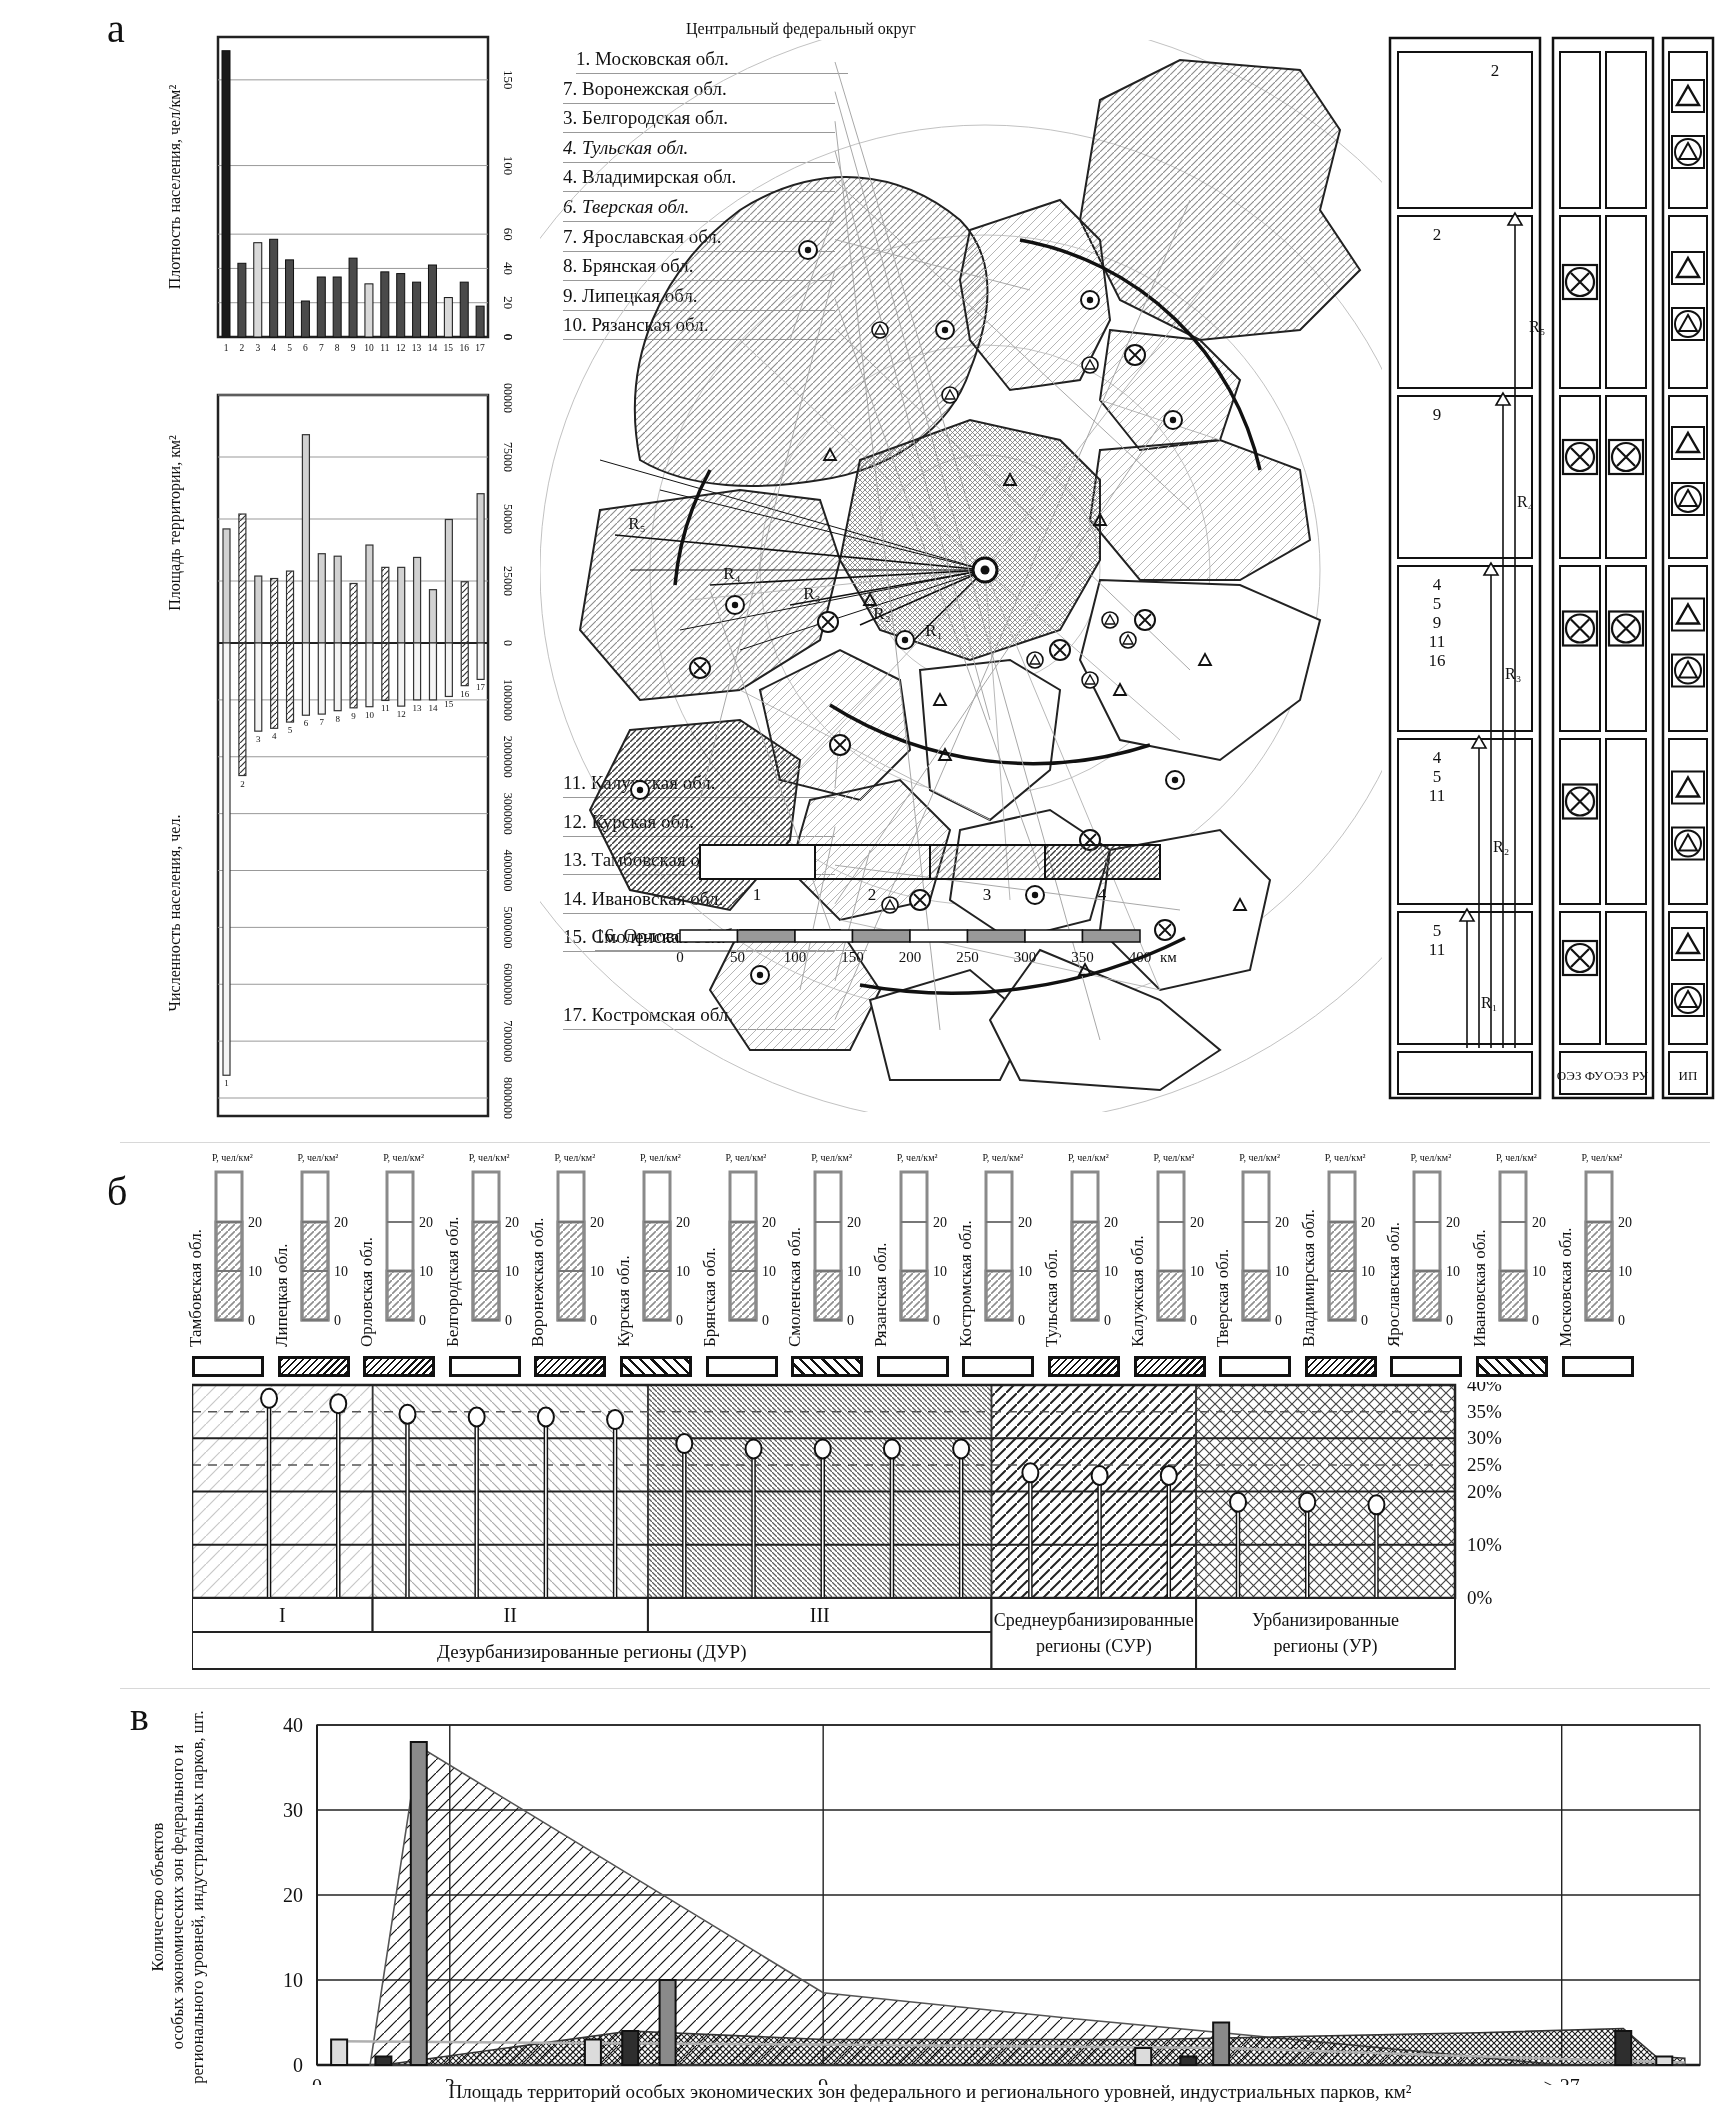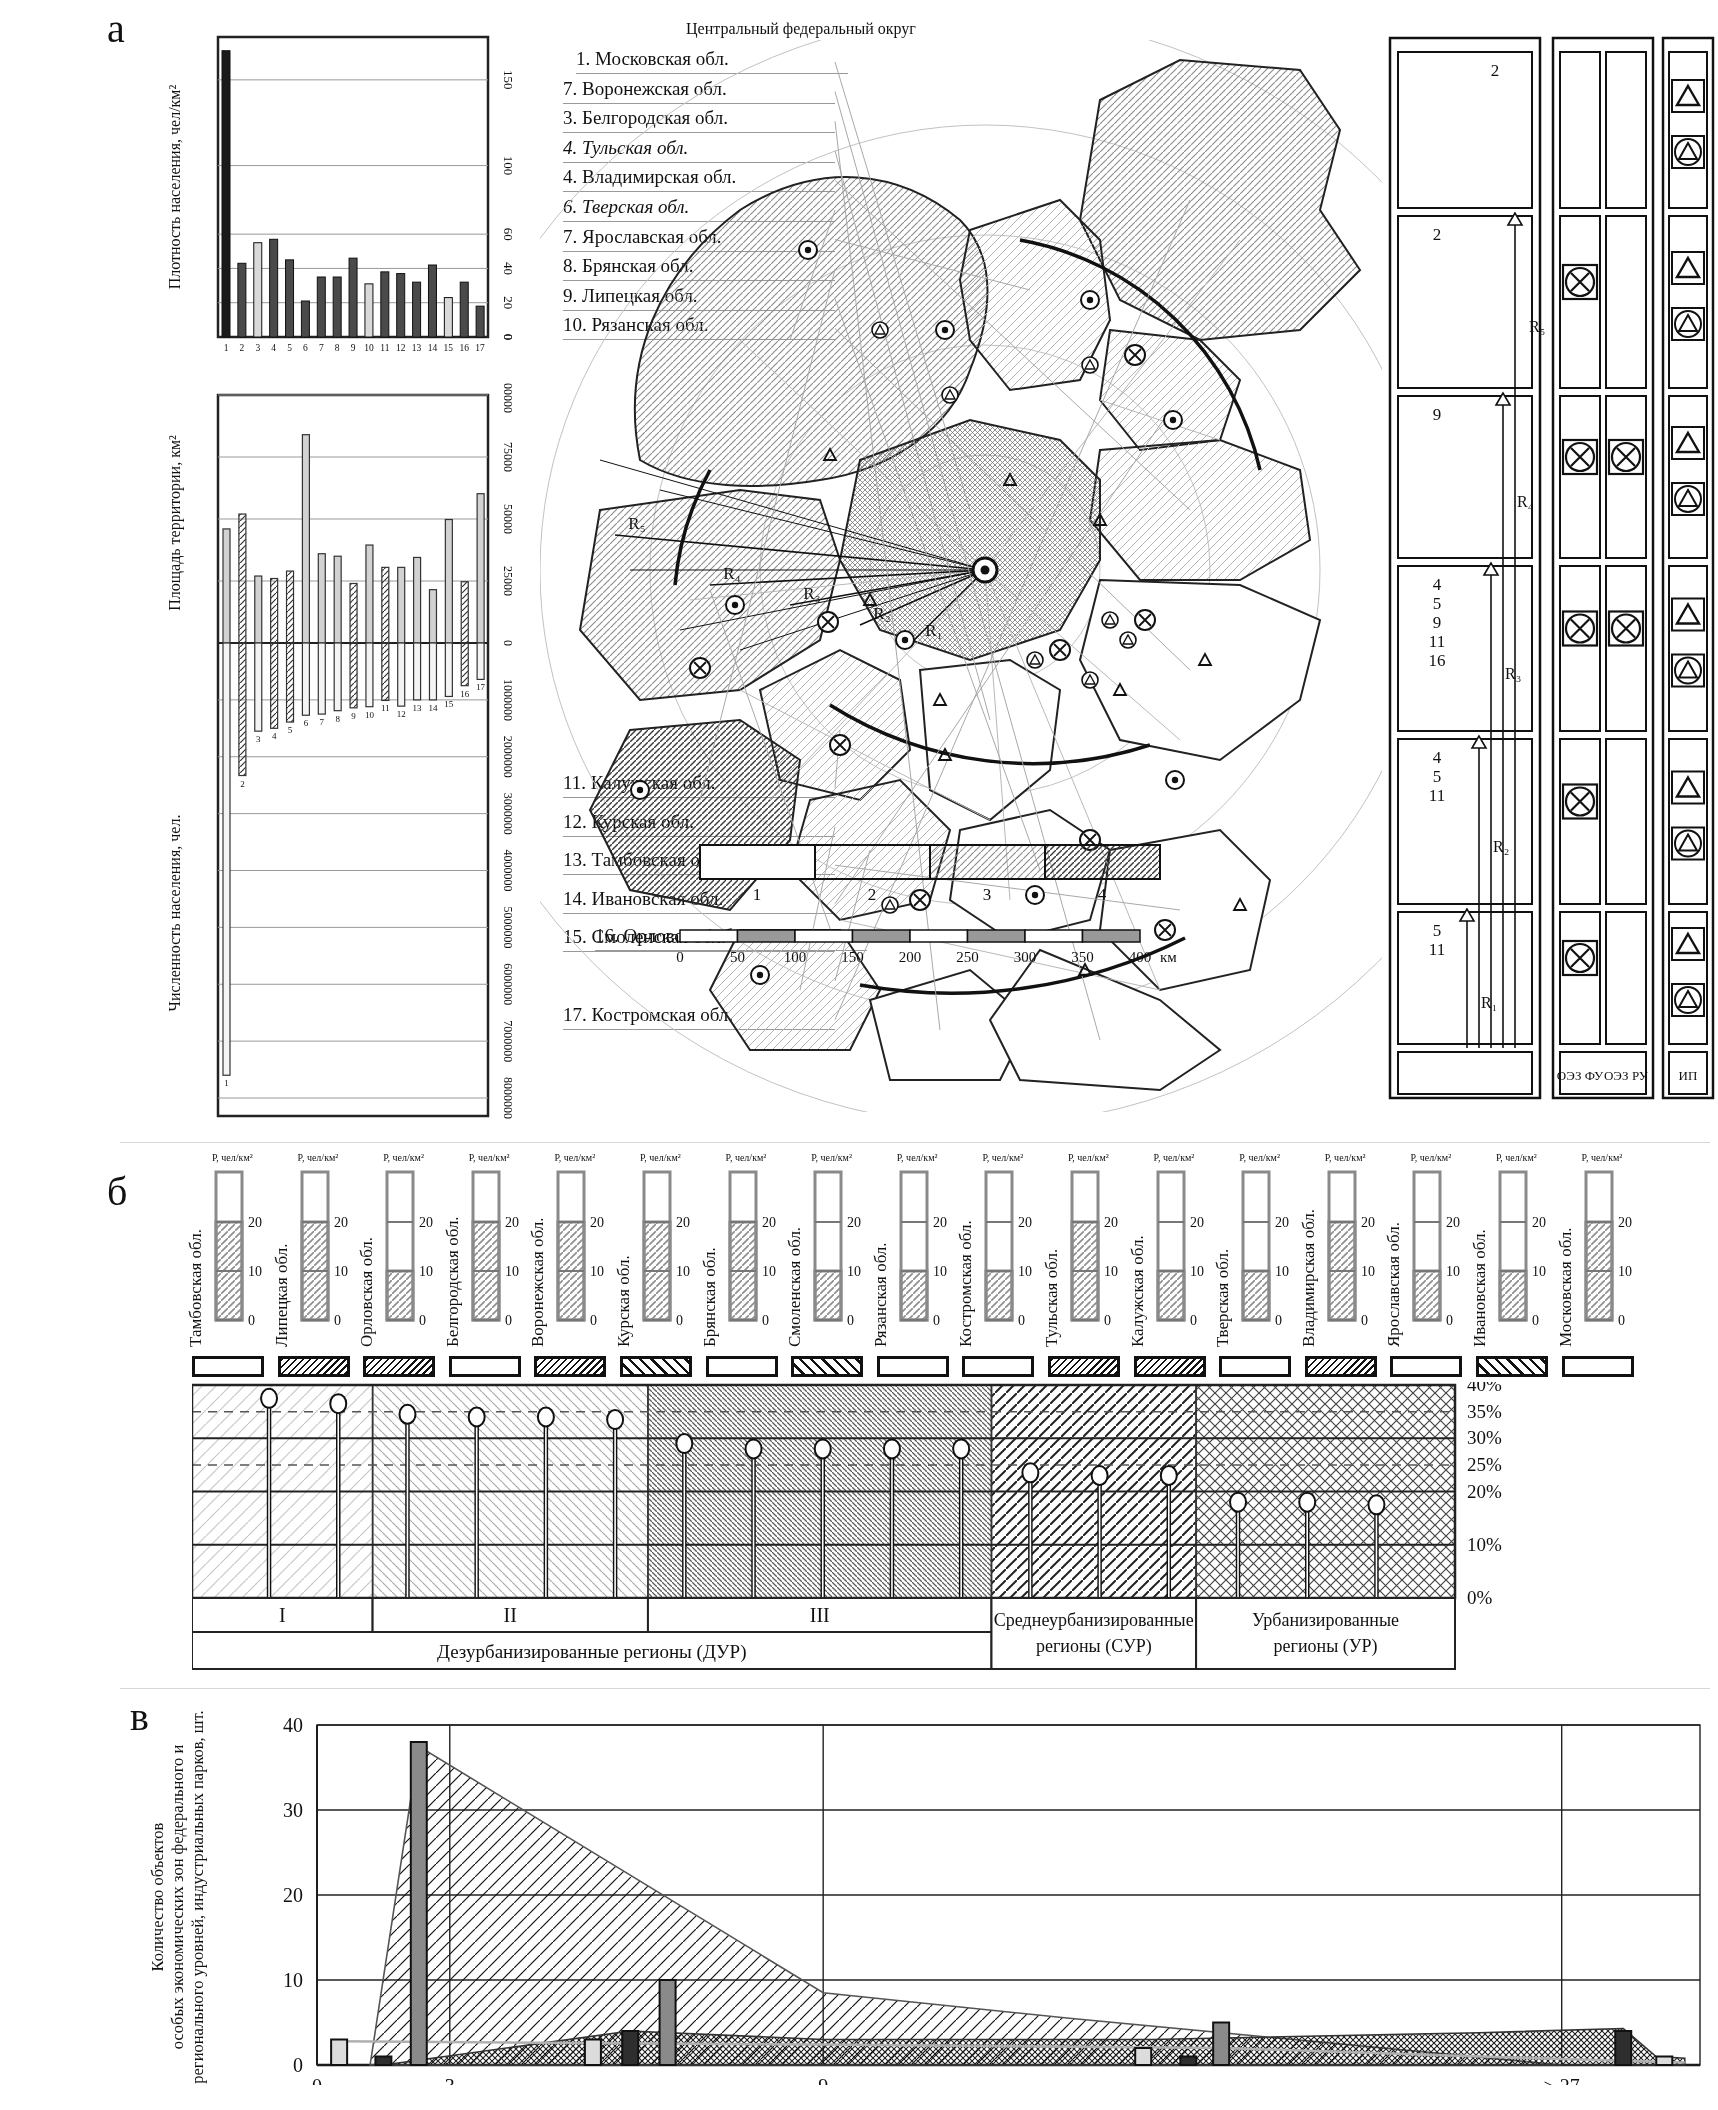--- a/index.html
+++ b/index.html
@@ -933,14 +933,15 @@
         <rect x="1063.1592999999998" y="327.5" width="16" height="42.5" fill="#8a8a8a" stroke="#111" stroke-width="2"></rect>
         <rect x="1465.2435" y="336" width="16" height="34" fill="#2e2e2e" stroke="#111" stroke-width="2"></rect>
         <rect x="1506.2725" y="361.5" width="16" height="8.5" fill="#dcdcdc" stroke="#111" stroke-width="2"></rect>
       </g>
     </svg>
   <div class="abs" id="v-ylabel">
       <div>Количество объектов</div>
       <div>особых экономических зон федерального и</div>
       <div>регионального уровней, индустриальных парков, шт.</div>
     </div>
+  <div class="abs" id="v-xlabel">Площадь территорий особых экономических зон федерального и регионального уровней, индустриальных парков, км²</div>
 
 </div>
 
 </body></html>

